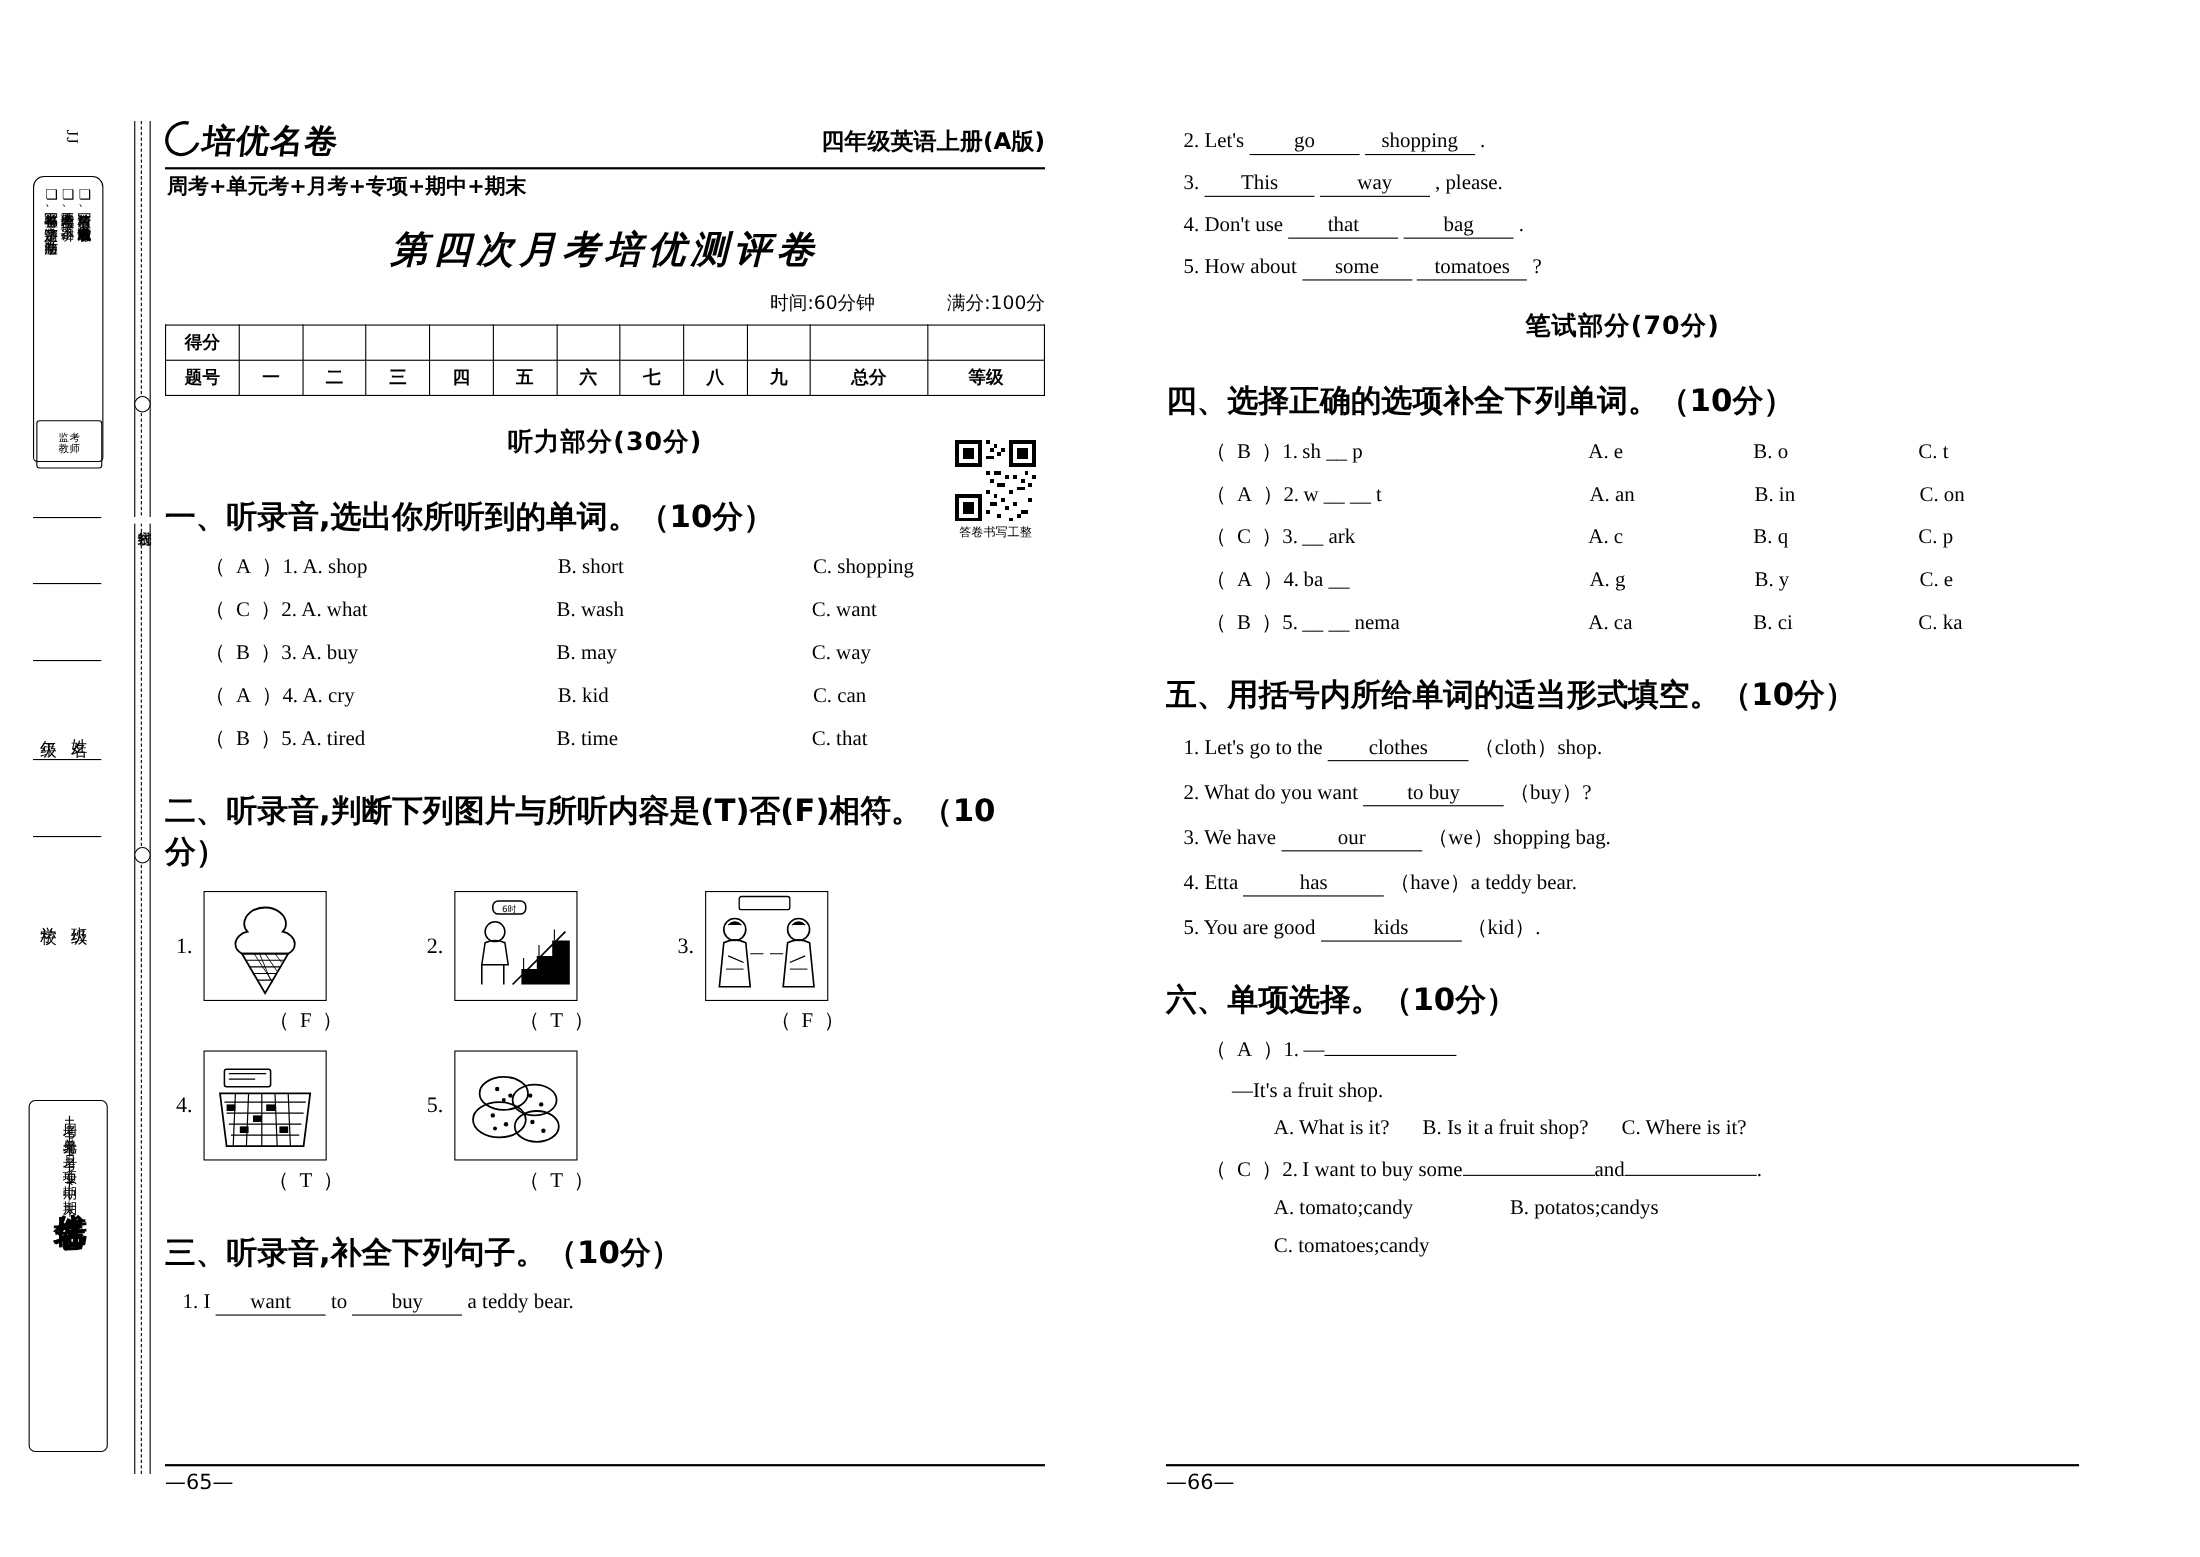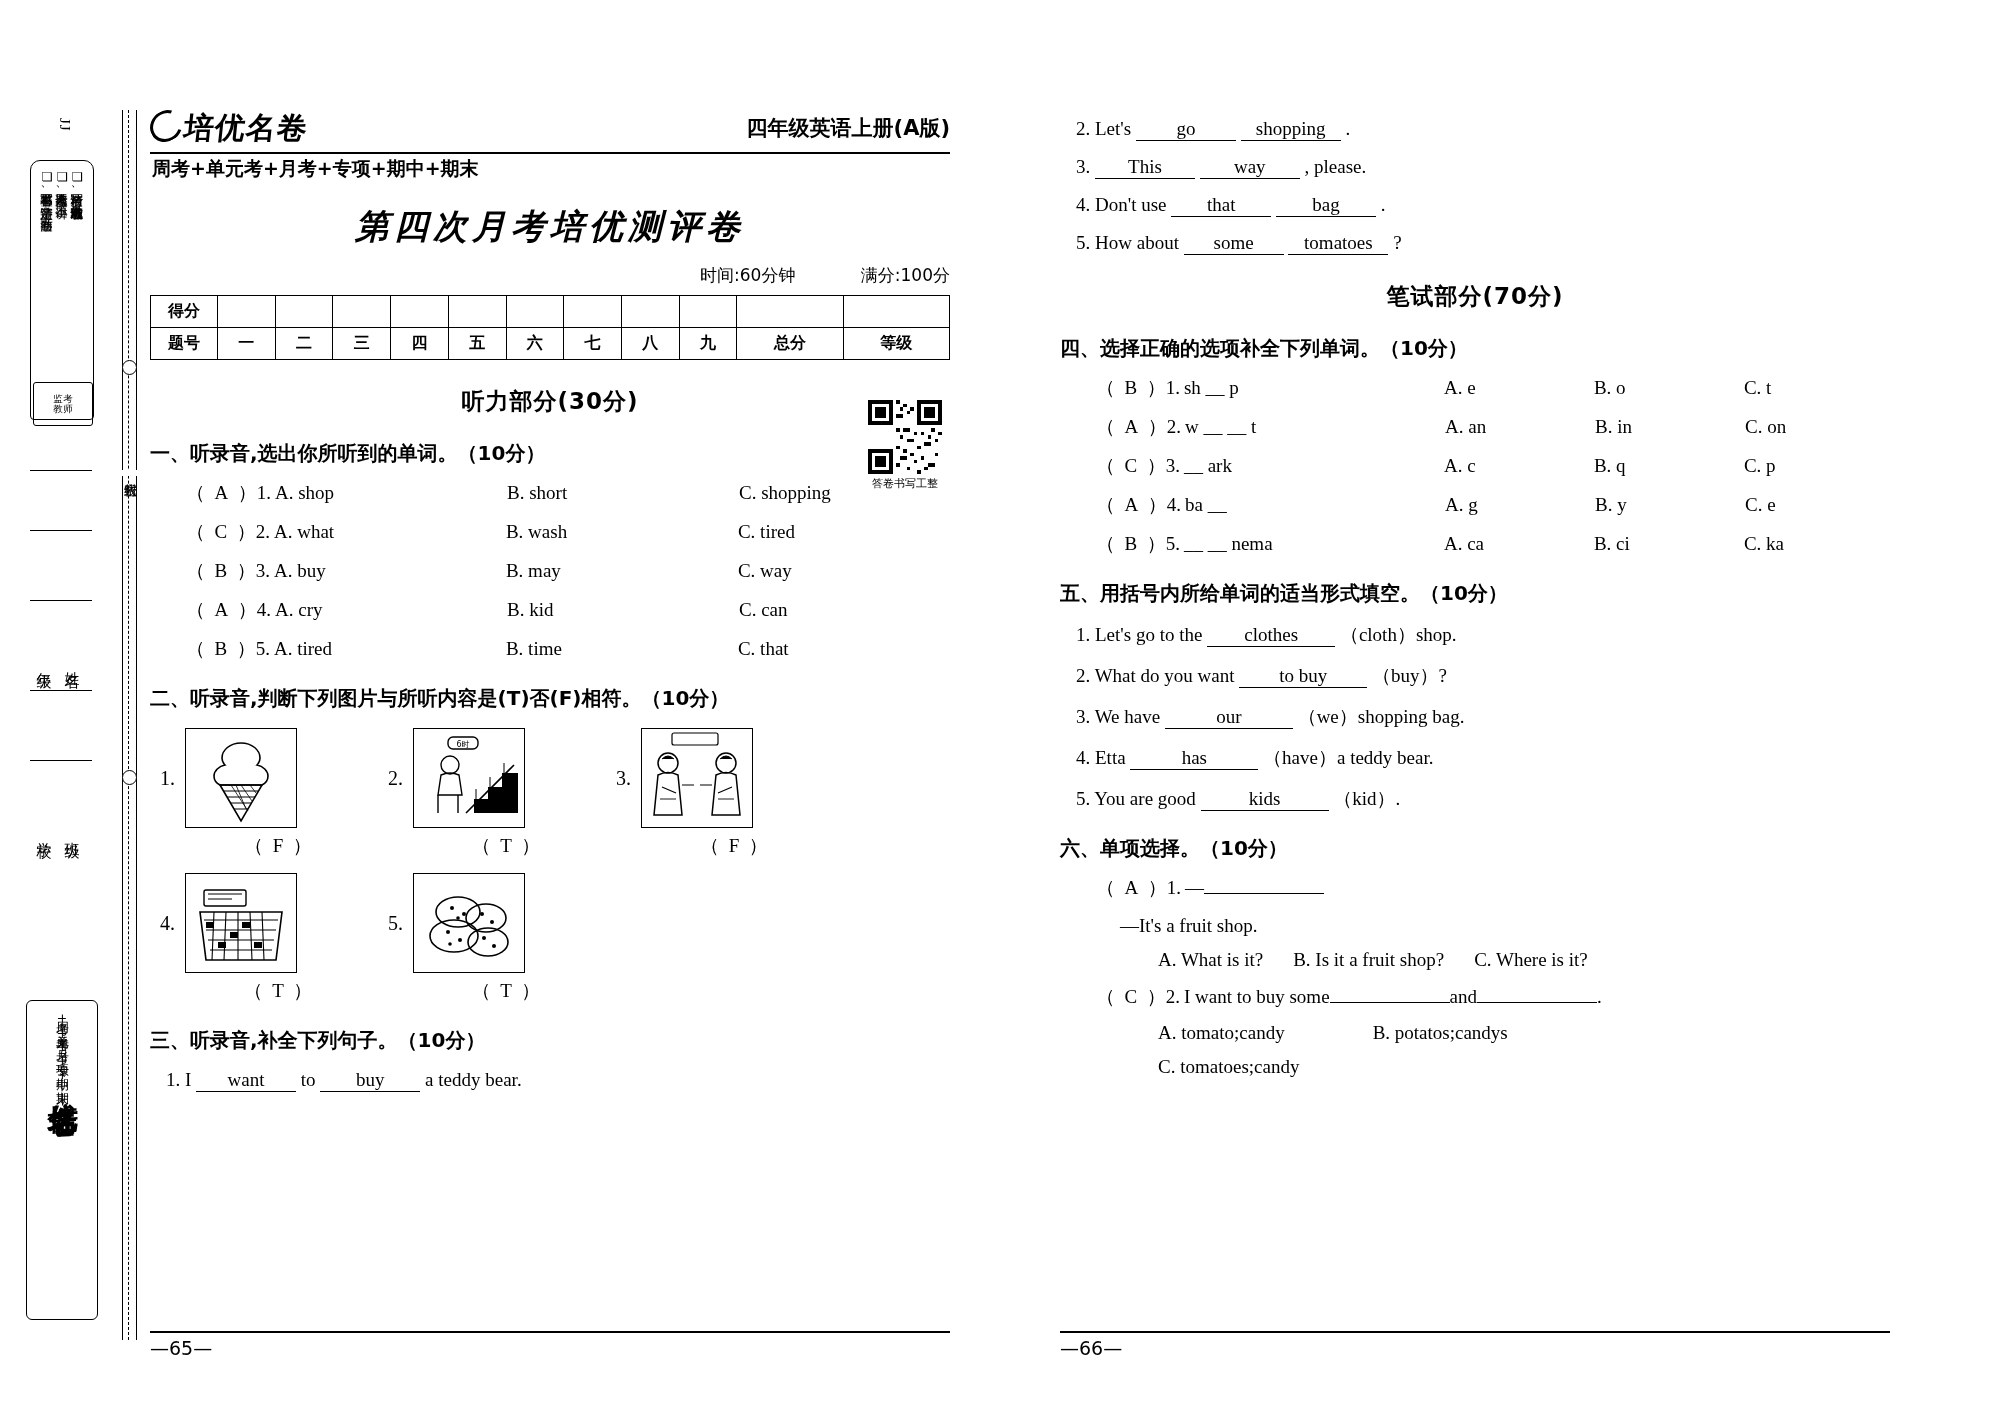--- a/index.html
+++ b/index.html
@@ -144,21 +144,21 @@
     border:1.5px solid #000;height:29px;text-align:center;
     font-size:16px;font-weight:bold;
   }
   table.score td.lbl{width:64px;}
 
   .part-title{
     text-align:center;font-weight:bold;font-size:23px;margin-top:26px;
     font-family:"DejaVu Sans",sans-serif;letter-spacing:1px;
   }
   .sec-title{
-    font-weight:bold;font-size:20px;margin-top:23px;
+    font-weight:bold;font-size:28px;margin-top:34px;
     font-family:"DejaVu Sans",sans-serif;
   }
 
   .q-row{
     display:flex;margin-top:13px;padding-left:36px;font-size:19px;
     align-items:baseline;
   }
   .brk{white-space:pre;font-family:"Liberation Serif",serif;}
   .q-num{margin-right:4px;}
   .opt{display:inline-block;}
@@ -314,21 +314,21 @@
         <span class="q-num">1.</span>
       <span class="opt optA">A. shop</span>
       <span class="opt optB">B. short</span>
       <span class="opt">C. shopping</span>
     </div>
     <div class="q-row">
       <span class="brk">（&nbsp;&nbsp;<span>C</span>&nbsp;&nbsp;）</span>
         <span class="q-num">2.</span>
       <span class="opt optA">A. what</span>
       <span class="opt optB">B. wash</span>
-      <span class="opt">C. tired</span>
+      <span class="opt">C. want</span>
     </div>
     <div class="q-row">
       <span class="brk">（&nbsp;&nbsp;<span>B</span>&nbsp;&nbsp;）</span>
         <span class="q-num">3.</span>
       <span class="opt optA">A. buy</span>
       <span class="opt optB">B. may</span>
       <span class="opt">C. way</span>
     </div>
     <div class="q-row">
       <span class="brk">（&nbsp;&nbsp;<span>A</span>&nbsp;&nbsp;）</span>

